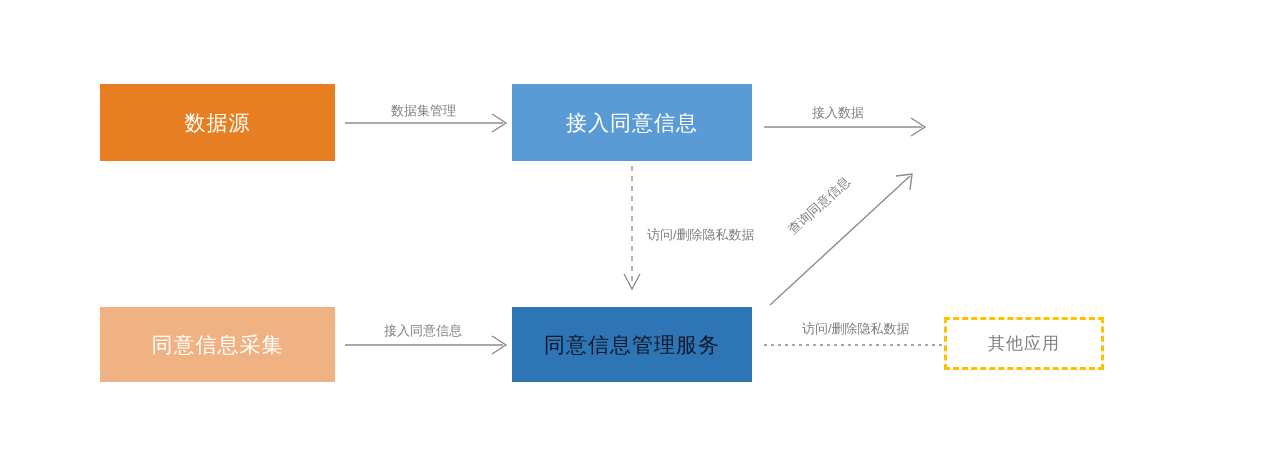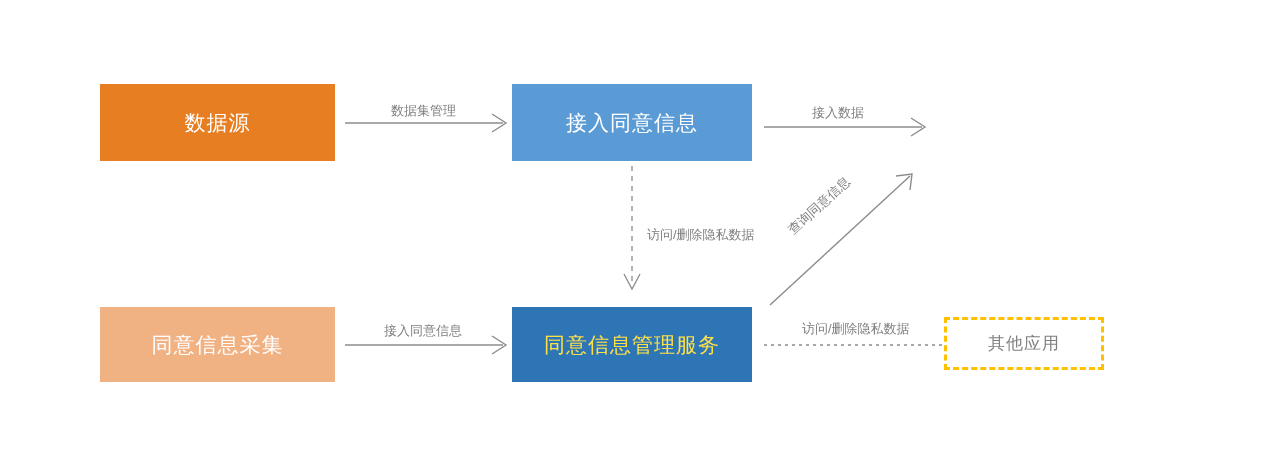--- a/index.html
+++ b/index.html
@@ -62,21 +62,21 @@
   }
   #node-consent-collect .node-label {
     color: #ffffff; font-size: 21px;
   }
 
   #node-consent-service {
     left: 512px; top: 307px; width: 240px; height: 75px;
     background: #2E75B6;
   }
   #node-consent-service .node-label {
-    color: #fde047; font-size: 21px;
+    color: #0f172a; font-size: 21px;
   }
 
   #node-other-apps {
     left: 944px; top: 317px; width: 160px; height: 53px;
     background: #ffffff;
     border: 3px dashed #FFC000;
   }
   #node-other-apps .node-label {
     color: #7f7f7f; font-size: 17px;
   }

